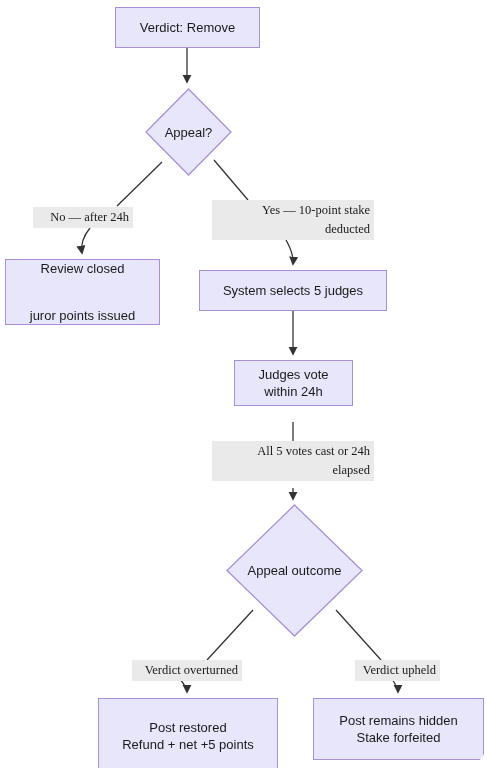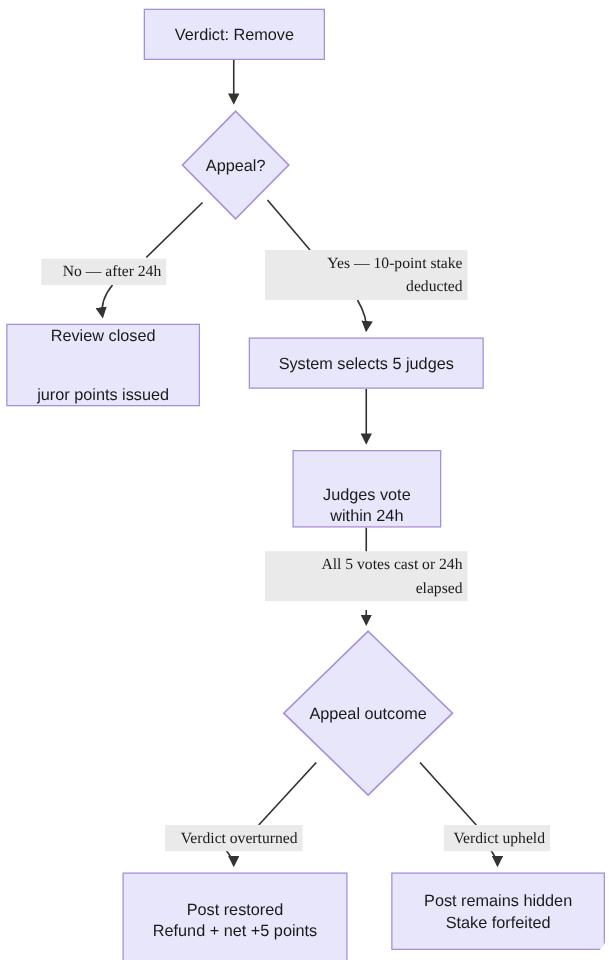--- a/index.html
+++ b/index.html
@@ -148,21 +148,21 @@
 
   <div class="edge-label two-line" style="left:212px; top:200px; width:162px; height:40px; padding-top:1px;">
     <span class="line">Yes — 10-point stake</span>
     <span class="line">deducted</span>
   </div>
 
   <div class="node" style="left:199px; top:270px; width:188px; height:41px;">
     <span class="line">System selects 5 judges</span>
   </div>
 
-  <div class="node" style="left:234px; top:360px; width:119px; height:62px;justify-content:flex-end;">
+  <div class="node" style="left:234px; top:360px; width:119px; height:46px;">
     <span class="line">Judges vote</span>
     <span class="line">within 24h</span>
   </div>
 
   <div class="edge-label two-line" style="left:212px; top:441px; width:162px; height:40px; padding-top:1px;">
     <span class="line">All 5 votes cast or 24h</span>
     <span class="line">elapsed</span>
   </div>
 
   <div class="diamond-wrap" style="left:226px; top:504px; width:137px; height:133px;">

